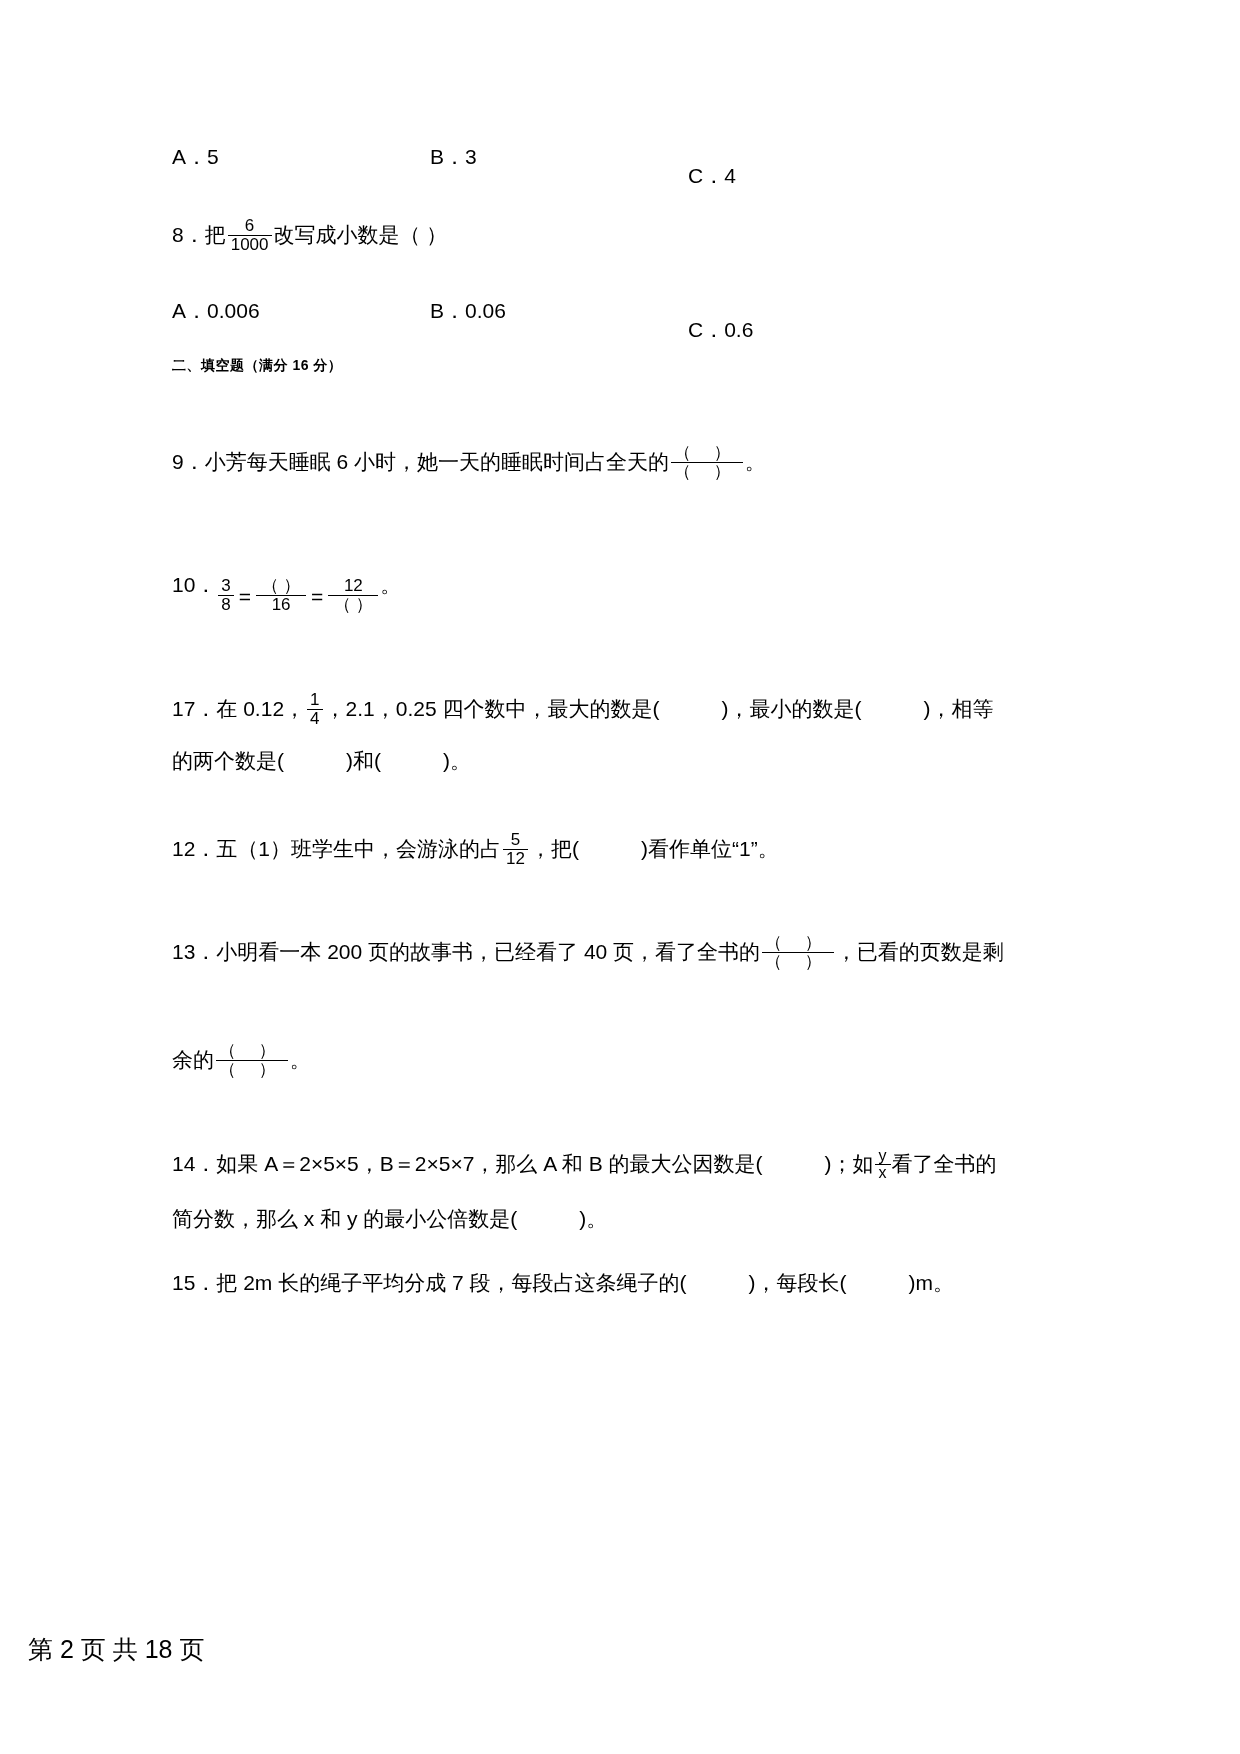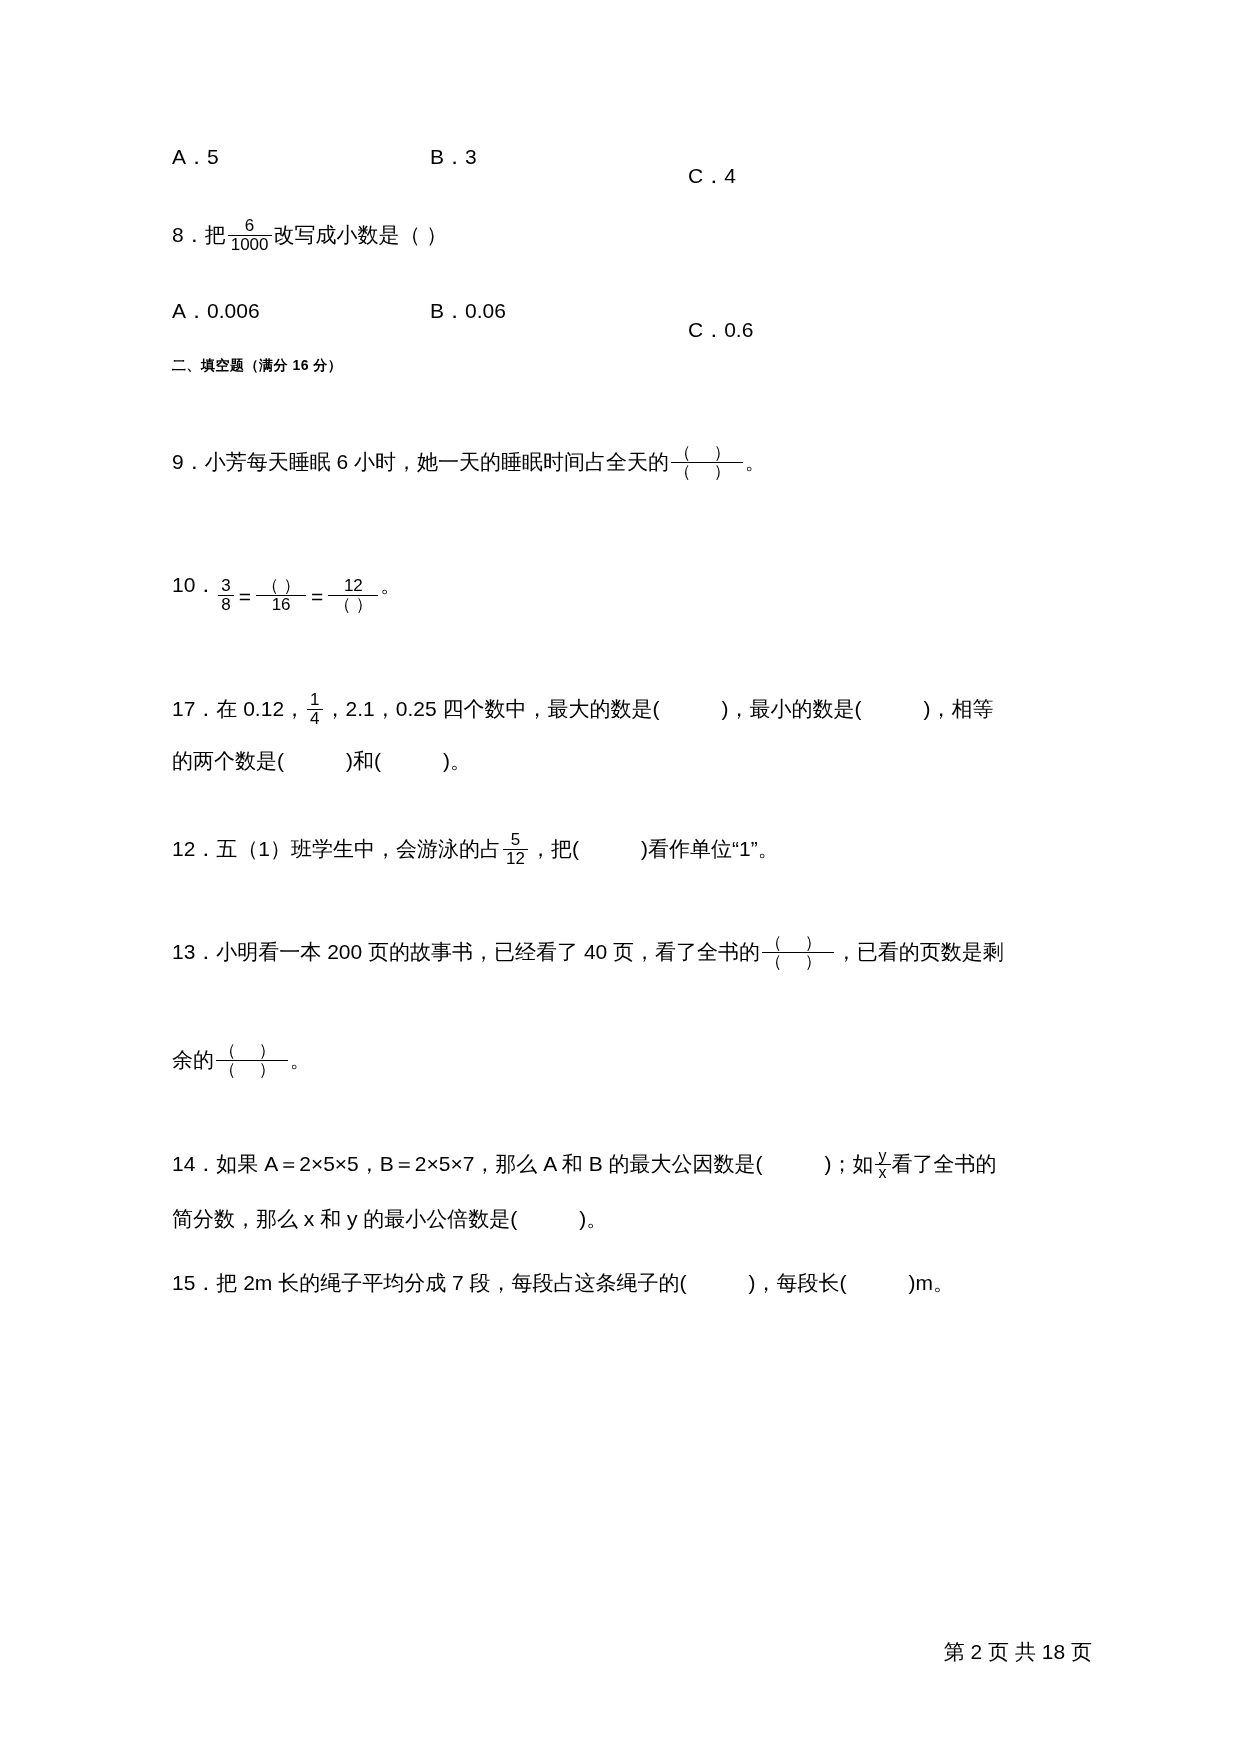--- a/index.html
+++ b/index.html
@@ -100,22 +100,22 @@
     text-align: center;
   }
   .blank.w1 { min-width: 62px; }
 
   
   .footer {
     position: absolute;
     left: 0;
     right: 0;
     bottom: 88px;
-    text-align: right;
-    font-size: 21px;
+    text-align: left;
+    font-size: 25px;
     margin-left: 28px;
   }
   .footer .fnum { font-weight: normal; }
 
   .sup-frac {
     display: inline-flex;
     flex-direction: column;
     align-items: center;
     vertical-align: middle;
     font-size: 16px;

